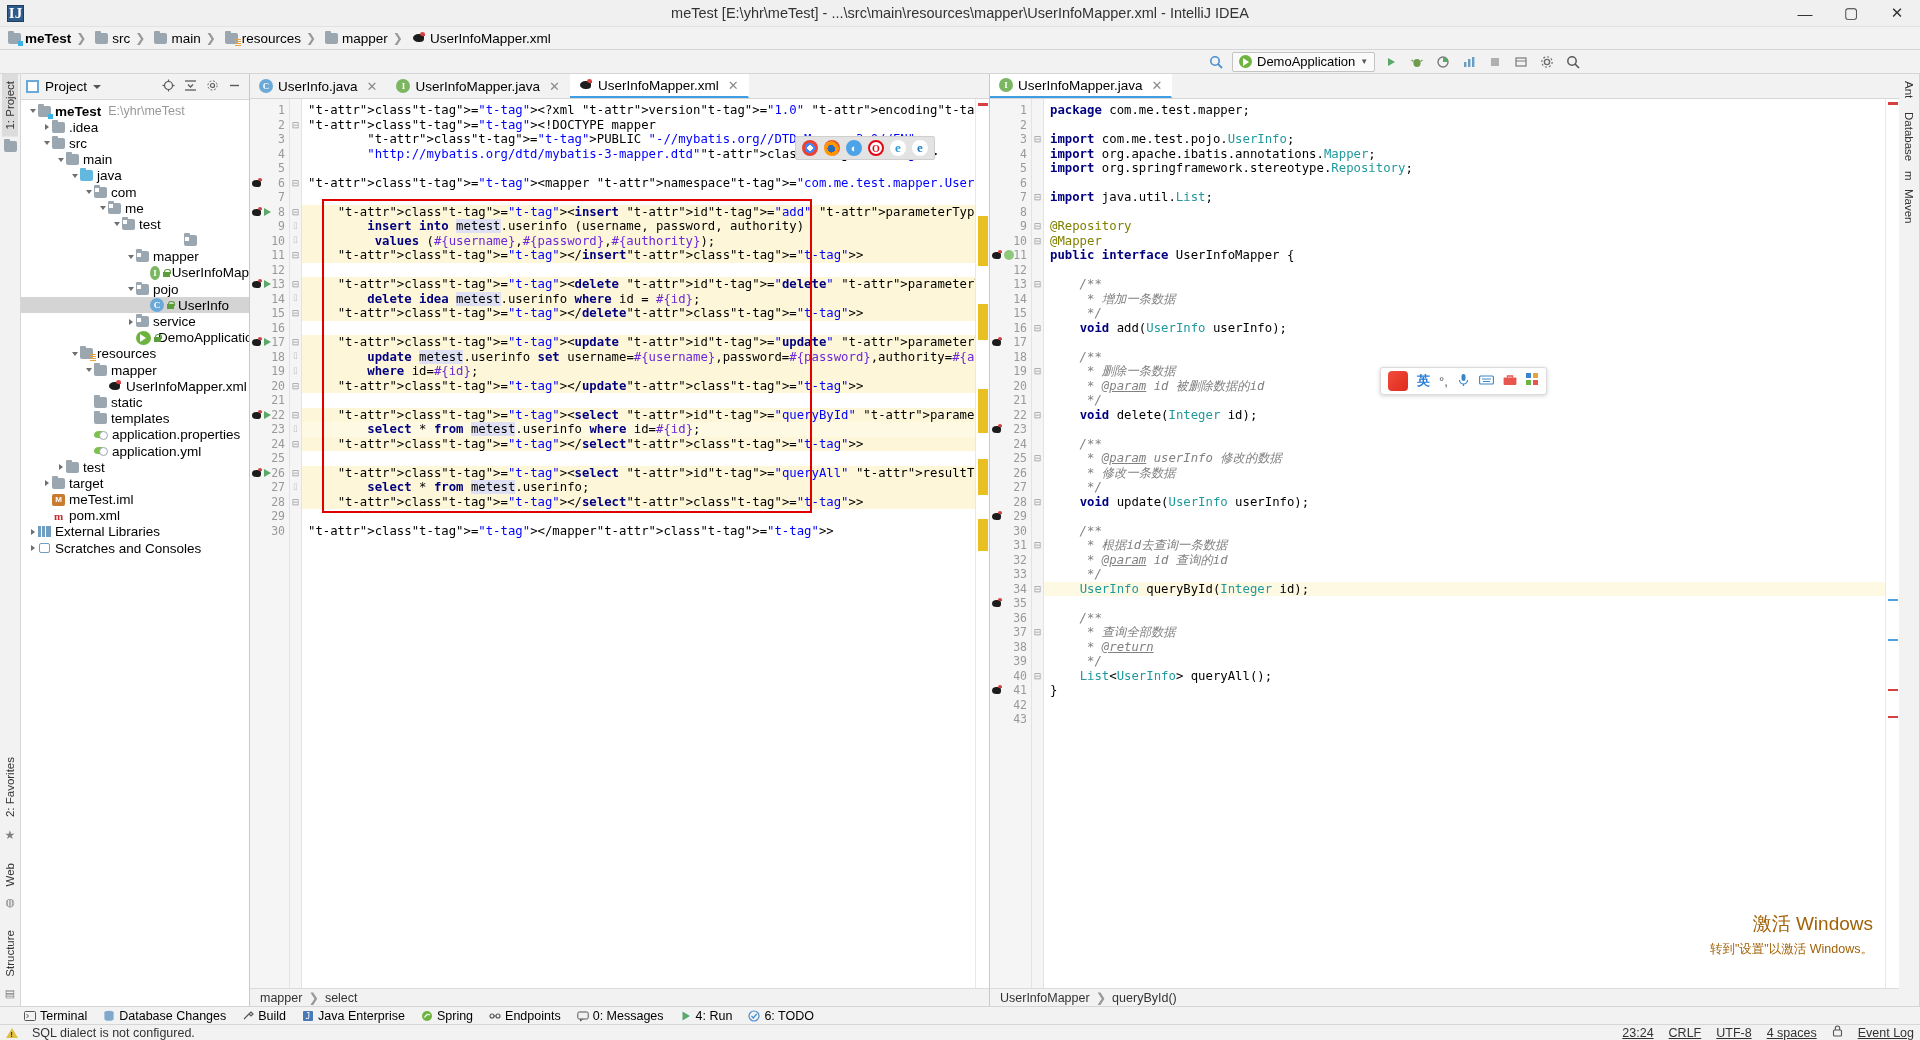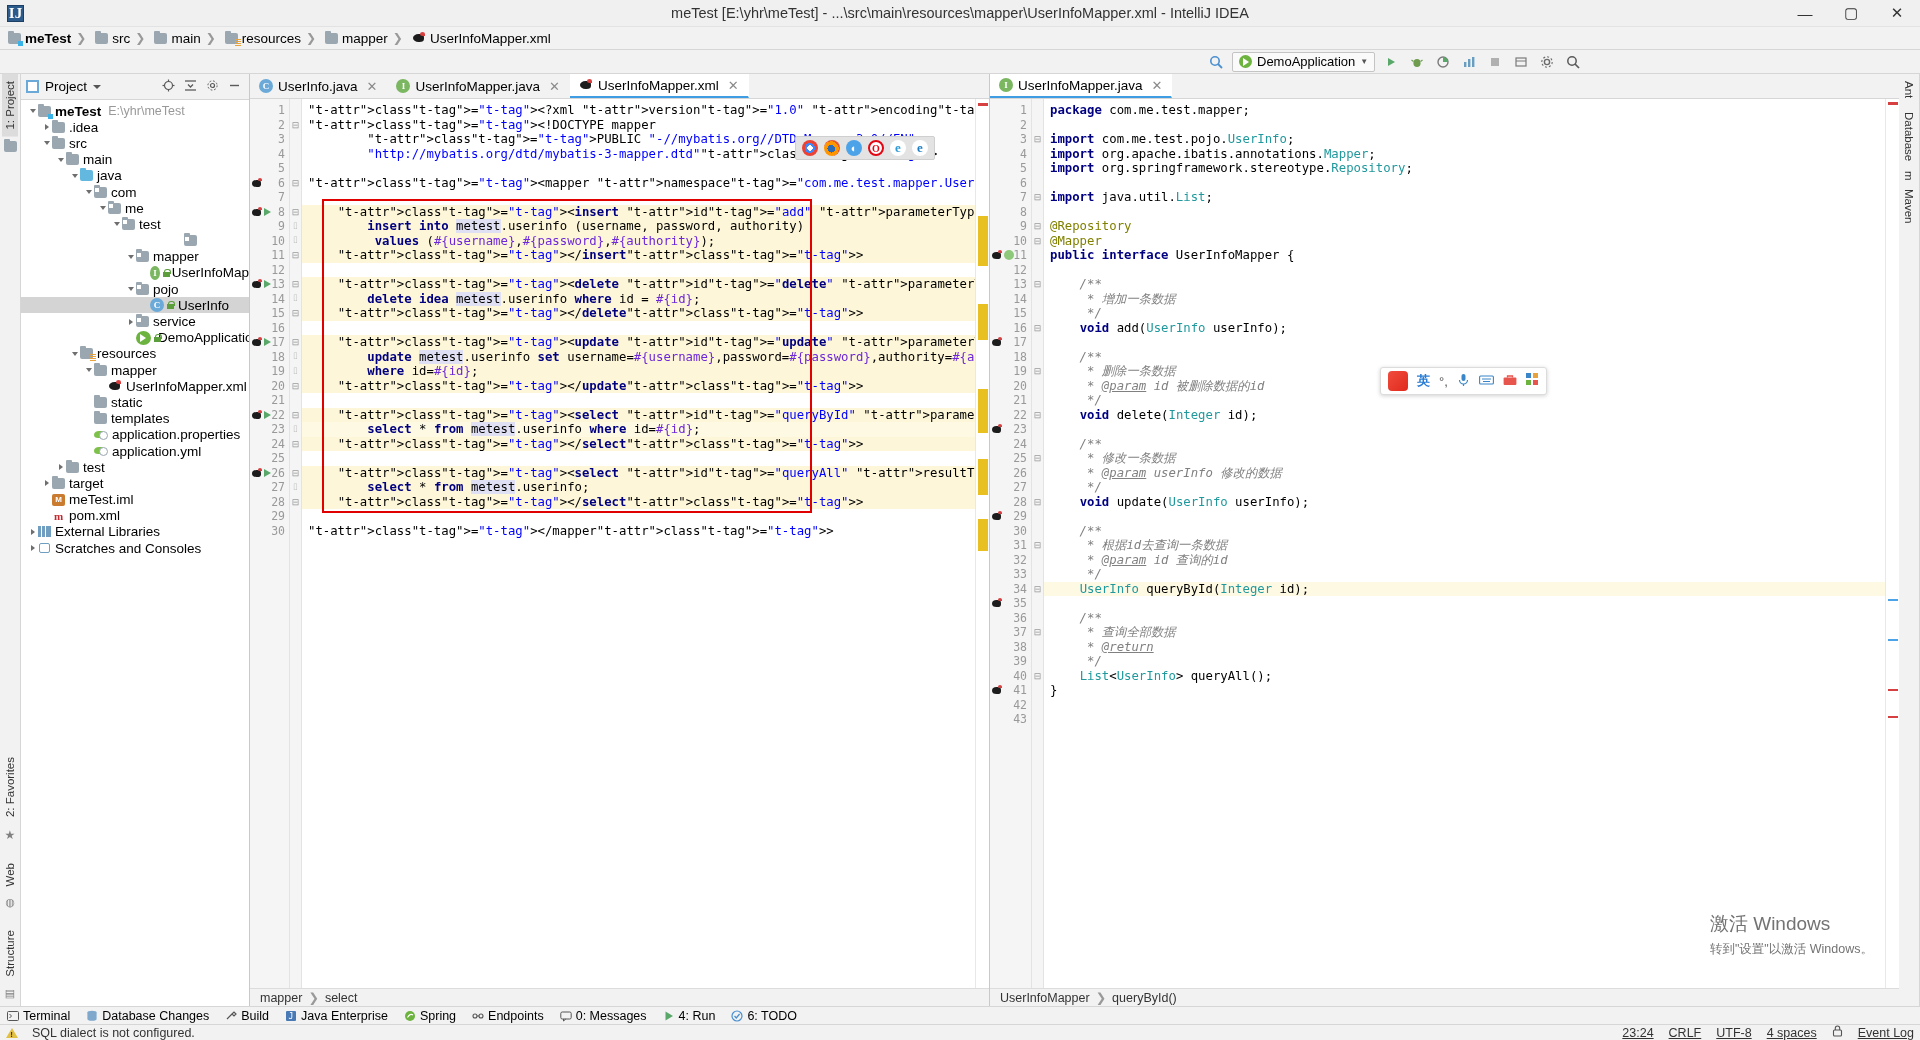--- a/index.html
+++ b/index.html
@@ -189,33 +189,33 @@
   
   .ime-bar {
     position:absolute; display:flex; align-items:center; gap:9px;
     background:#fff; border:1px solid #dcdcdc; border-radius:3px; padding:3px 7px;
     box-shadow:0 1px 4px rgba(0,0,0,.18); font-size:13px;
   }
   .ime-logo{width:20px;height:20px;border-radius:4px;background:linear-gradient(135deg,#f04c3e,#e02a1c);
             color:#fff;font-size:12px;display:flex;align-items:center;justify-content:center;font-weight:bold;}
 
   
-  .watermark { position:absolute; right:26px; bottom:30px; text-align:left; color:#737373;
+  .watermark { position:absolute; right:26px; bottom:30px; text-align:right; color:#a16207;
                pointer-events:none; }
   .watermark .w1{font-size:19px;} .watermark .w2{font-size:12.5px;margin-top:4px;}
 
   
   .editor-crumbs { height:18px; background:#f2f2f2; border-top:1px solid #dcdcdc;
                    display:flex; align-items:center; font-size:12.5px; color:#333; padding-left:10px; gap:6px;}
   .editor-crumbs .sep{color:#999;}
 
   
   #bottombar {
     height:18px; background:#f2f2f2; border-top:1px solid #d6d6d6;
-    display:flex; align-items:center; font-size:12.5px; padding-left:0; gap:2px;
+    display:flex; align-items:center; font-size:12.5px; padding-left:17px; gap:2px;
   }
   .bb-item { display:flex;align-items:center;gap:4px; padding:1px 7px; cursor:default;}
   .bb-ic { width:12px;height:12px; flex:none; }
 
   
   #statusbar {
     height:16px; background:#f2f2f2; border-top:1px solid #d6d6d6;
     display:flex; align-items:center; font-size:12.5px; padding:0 6px; gap:14px; color:#333;
   }
   .sb-right { margin-left:auto; display:flex; align-items:center; gap:15px;text-decoration:underline;}
@@ -1066,22 +1066,22 @@
             <div class="cl"><span class="t-cmt">     */</span></div>
             <div class="cl">    <span class="t-javakw">void</span> add(<span class="t-type">UserInfo</span> userInfo);</div>
             <div class="cl">&nbsp;</div>
             <div class="cl"><span class="t-cmt">    /**</span></div>
             <div class="cl"><span class="t-cmt">     * 删除一条数据</span></div>
             <div class="cl"><span class="t-cmt">     * <span class="t-uline">@param</span> id 被删除数据的id</span></div>
             <div class="cl"><span class="t-cmt">     */</span></div>
             <div class="cl">    <span class="t-javakw">void</span> delete(<span class="t-type">Integer</span> id);</div>
             <div class="cl">&nbsp;</div>
             <div class="cl"><span class="t-cmt">    /**</span></div>
+            <div class="cl"><span class="t-cmt">     * <span class="t-uline">@param</span> userInfo 修改的数据</span></div>
             <div class="cl"><span class="t-cmt">     * 修改一条数据</span></div>
-            <div class="cl"><span class="t-cmt">     * <span class="t-uline">@param</span> userInfo 修改的数据</span></div>
             <div class="cl"><span class="t-cmt">     */</span></div>
             <div class="cl">    <span class="t-javakw">void</span> update(<span class="t-type">UserInfo</span> userInfo);</div>
             <div class="cl">&nbsp;</div>
             <div class="cl"><span class="t-cmt">    /**</span></div>
             <div class="cl"><span class="t-cmt">     * 根据id去查询一条数据</span></div>
             <div class="cl"><span class="t-cmt">     * <span class="t-uline">@param</span> id 查询的id</span></div>
             <div class="cl"><span class="t-cmt">     */</span></div>
             <div class="cl hl-caret">    <span class="t-type">UserInfo</span> queryById(<span class="t-type">Integer</span> id);</div>
             <div class="cl">&nbsp;</div>
             <div class="cl"><span class="t-cmt">    /**</span></div>

